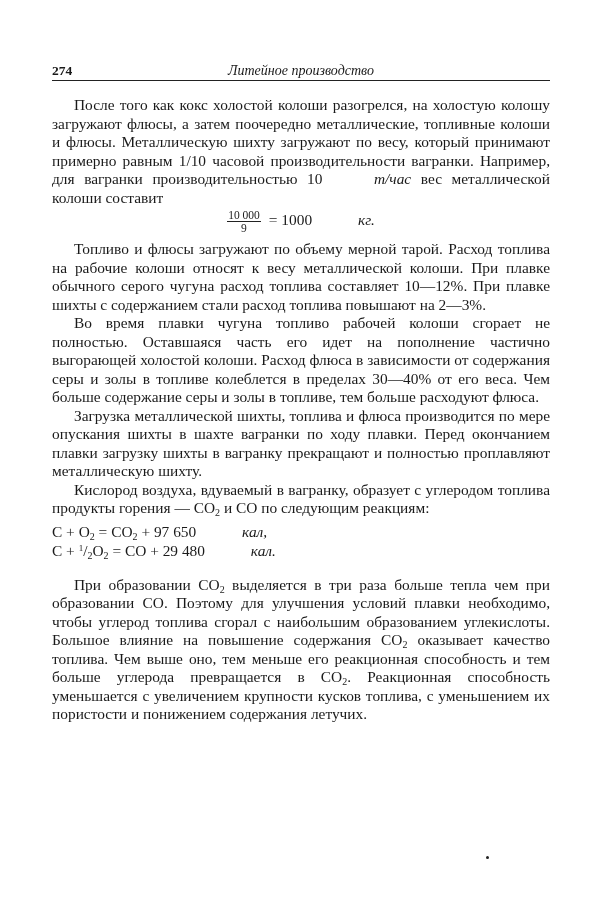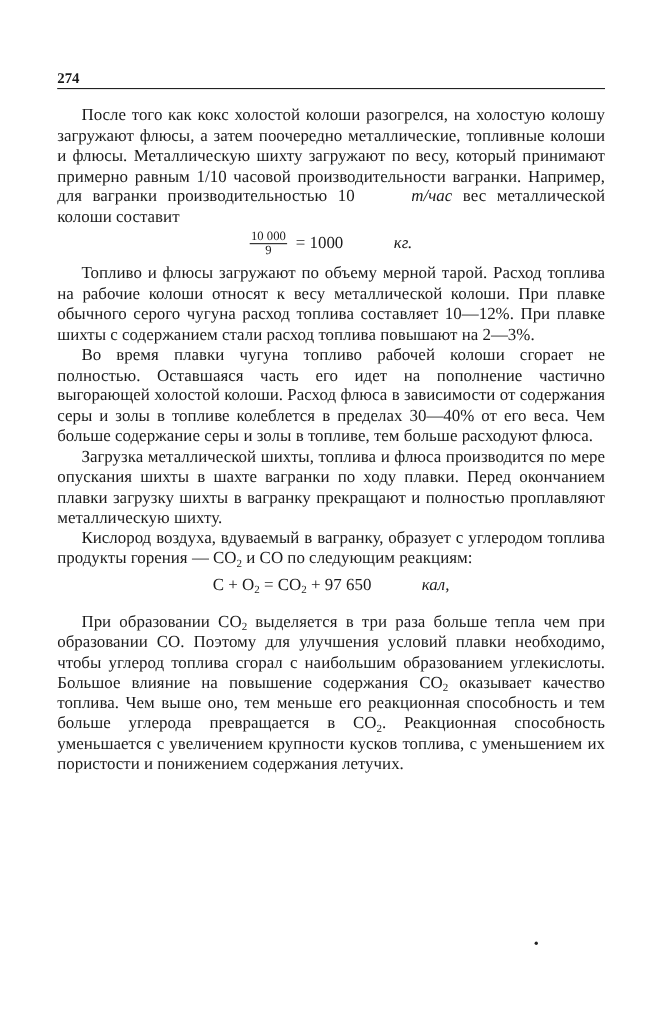--- a/index.html
+++ b/index.html
@@ -17,33 +17,34 @@
   .page-number { position: absolute; left: 0; top: 2px; font-weight: bold; font-size: 13.5px; }
   .running-title { position: absolute; left: 0; right: 0; top: 2px; text-align: center; font-style: italic; font-size: 14px; }
   .body-text { margin-top: 15px; font-size: 15.4px; line-height: 18.5px; text-align: justify; }
   .para { margin: 0; text-indent: 0; }
   .para.indent { text-indent: 22px; }
   .formula { text-align: center; margin: 2px 0 6px 0; font-size: 15.4px; line-height: 18px; }
   .frac { display: inline-block; vertical-align: middle; text-align: center; font-size: 11.5px; line-height: 12px; margin-right: 8px; }
   .frac .num { display: block; border-bottom: 1px solid #222; padding: 0 1px; }
   .frac .den { display: block; }
   .unit { font-style: italic; margin-left: 42px; }
-  .equations { text-align: center; margin: 4px 0 16px 0; font-size: 15.4px; line-height: 19px; }
+  .equations { margin: 4px 0 16px 0; font-size: 15.4px; line-height: 19px; }
   .eq-line { display: block; }
   sub { font-size: 10px; vertical-align: -3px; line-height: 0; }
   sup { font-size: 9px; vertical-align: 5px; line-height: 0; }
   .stray-dot { position: absolute; left: 486px; top: 856px; width: 3px; height: 3px; border-radius: 50%; background: #222; }
 </style>
 </head>
 <body>
 
 <div class="page">
 
   <div class="running-head">
     <span class="page-number">274</span>
+    <span class="running-title">Литейное производство</span>
   </div>
 
   <div class="body-text">
 
 
     <p class="para indent"><span>После того как кокс холостой колоши разогрелся, на холостую колошу загружают флюсы, а затем поочередно металлические, топливные колоши и флюсы. Металлическую шихту загружают по весу, который принимают примерно равным 1/10 часовой производительности вагранки. Например, для вагранки производительностью 10 </span><span class="unit">т/час</span><span> вес металлической колоши составит</span></p>
 
     <div class="formula">
       <span class="frac">
         <span class="num">10 000</span>
@@ -54,20 +55,21 @@
     <p class="para indent"><span>Топливо и флюсы загружают по объему мерной тарой. Расход топлива на рабочие колоши относят к весу металлической колоши. При плавке обычного серого чугуна расход топлива составляет 10—12%. При плавке шихты с содержанием стали расход топлива повышают на 2—3%.</span></p>
 
     <p class="para indent"><span>Во время плавки чугуна топливо рабочей колоши сгорает не полностью. Оставшаяся часть его идет на пополнение частично выгорающей холостой колоши. Расход флюса в зависимости от содержания серы и золы в топливе колеблется в пределах 30—40% от его веса. Чем больше содержание серы и золы в топливе, тем больше расходуют флюса.</span></p>
 
     <p class="para indent"><span>Загрузка металлической шихты, топлива и флюса производится по мере опускания шихты в шахте вагранки по ходу плавки. Перед окончанием плавки загрузку шихты в вагранку прекращают и полностью проплавляют металлическую шихту.</span></p>
 
     <p class="para indent"><span>Кислород воздуха, вдуваемый в вагранку, образует с углеродом топлива продукты горения — CO</span><sub>2</sub><span> и CO по следующим реакциям:</span></p>
 
     <div class="equations">
       <span class="eq-line"><span>C + O</span><sub>2</sub><span> = CO</span><sub>2</sub><span> + 97 650 </span><span class="unit">кал,</span></span>
+      <span class="eq-line"><span>C + </span><sup>1</sup><span>/</span><sub>2</sub><span>O</span><sub>2</sub><span> = CO + 29 480 </span><span class="unit">кал.</span></span>
     </div>
 
     <p class="para indent"><span>При образовании CO</span><sub>2</sub><span> выделяется в три раза больше тепла чем при образовании CO. Поэтому для улучшения условий плавки необходимо, чтобы углерод топлива сгорал с наибольшим образованием углекислоты. Большое влияние на повышение содержания CO</span><sub>2</sub><span> оказывает качество топлива. Чем выше оно, тем меньше его реакционная способность и тем больше углерода превращается в CO</span><sub>2</sub><span>. Реакционная способность уменьшается с увеличением крупности кусков топлива, с уменьшением их пористости и понижением содержания летучих.</span></p>
 
 
   </div>
 </div>
 
 <div class="stray-dot"></div>
 

